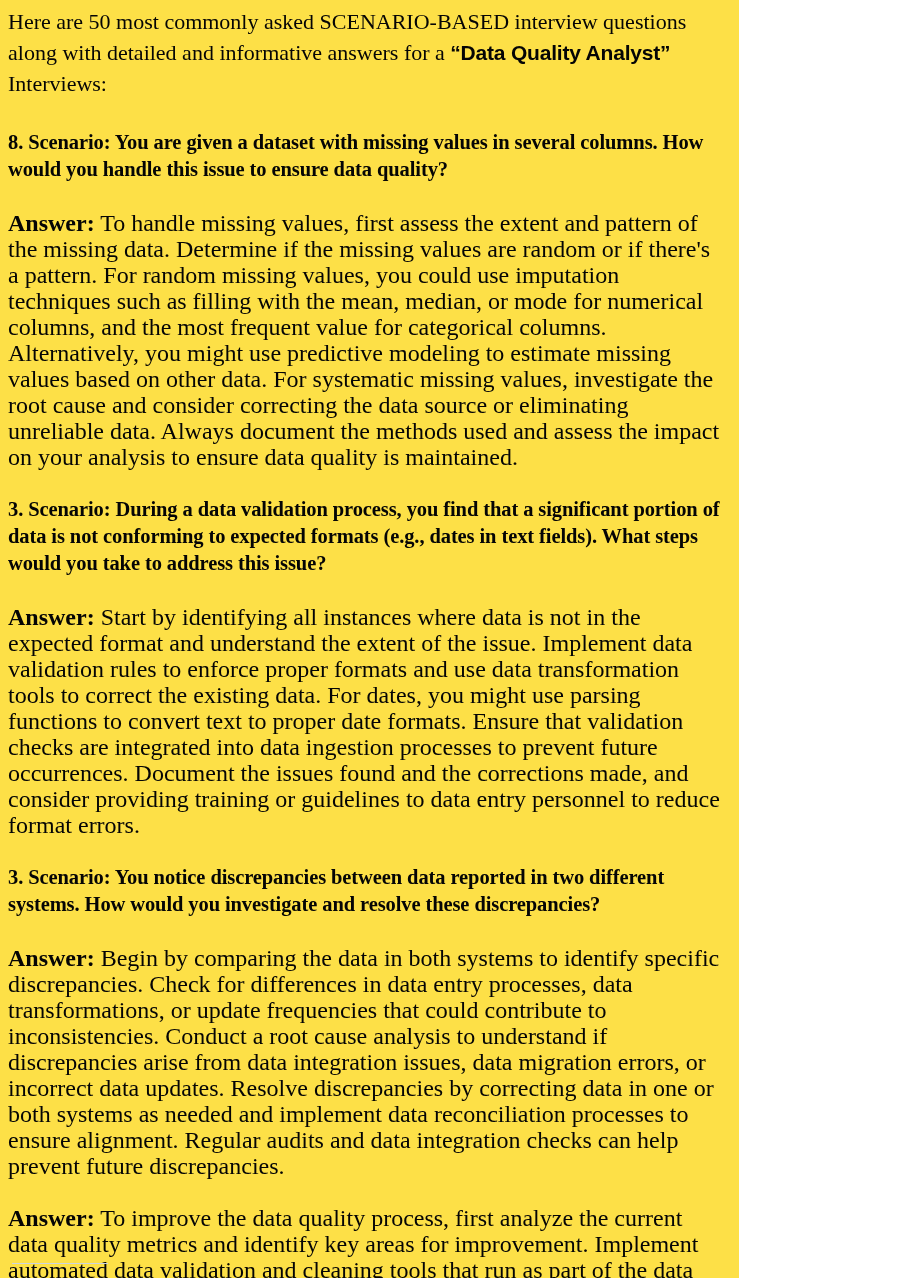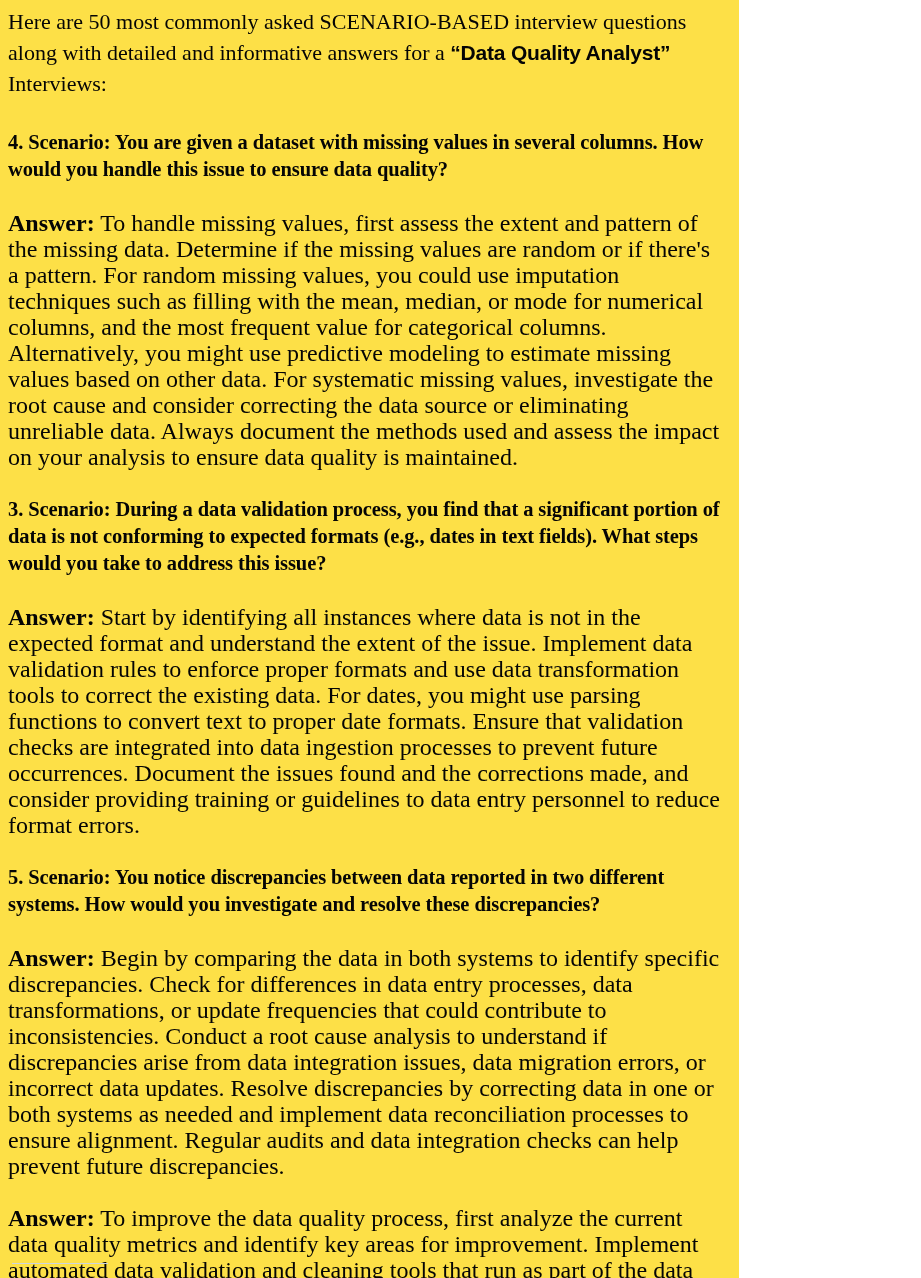--- a/index.html
+++ b/index.html
@@ -59,31 +59,31 @@
   }
 </style>
 </head>
 <body>
 
 <div class="page">
 
   <p class="intro"><span>Here are 50 most commonly asked SCENARIO-BASED interview questions along with detailed and informative answers for a </span><span class="highlight">“Data Quality Analyst”</span><span> Interviews:</span></p>
 
   <div class="qa-block">
-    <p class="question">4. Scenario: You are given a dataset with missing values in several columns. How would you handle this issue to ensure data quality?</p>
+    <p class="question">8. Scenario: You are given a dataset with missing values in several columns. How would you handle this issue to ensure data quality?</p>
     <p class="answer"><span class="answer-label">Answer:</span><span> To handle missing values, first assess the extent and pattern of the missing data. Determine if the missing values are random or if there's a pattern. For random missing values, you could use imputation techniques such as filling with the mean, median, or mode for numerical columns, and the most frequent value for categorical columns. Alternatively, you might use predictive modeling to estimate missing values based on other data. For systematic missing values, investigate the root cause and consider correcting the data source or eliminating unreliable data. Always document the methods used and assess the impact on your analysis to ensure data quality is maintained.</span></p>
   </div>
 
   <div class="qa-block">
     <p class="question">3. Scenario: During a data validation process, you find that a significant portion of data is not conforming to expected formats (e.g., dates in text fields). What steps would you take to address this issue?</p>
     <p class="answer"><span class="answer-label">Answer:</span><span> Start by identifying all instances where data is not in the expected format and understand the extent of the issue. Implement data validation rules to enforce proper formats and use data transformation tools to correct the existing data. For dates, you might use parsing functions to convert text to proper date formats. Ensure that validation checks are integrated into data ingestion processes to prevent future occurrences. Document the issues found and the corrections made, and consider providing training or guidelines to data entry personnel to reduce format errors.</span></p>
   </div>
 
   <div class="qa-block">
-    <p class="question">5. Scenario: You notice discrepancies between data reported in two different systems. How would you investigate and resolve these discrepancies?</p>
+    <p class="question">3. Scenario: You notice discrepancies between data reported in two different systems. How would you investigate and resolve these discrepancies?</p>
     <p class="answer"><span class="answer-label">Answer:</span><span> Begin by comparing the data in both systems to identify specific discrepancies. Check for differences in data entry processes, data transformations, or update frequencies that could contribute to inconsistencies. Conduct a root cause analysis to understand if discrepancies arise from data integration issues, data migration errors, or incorrect data updates. Resolve discrepancies by correcting data in one or both systems as needed and implement data reconciliation processes to ensure alignment. Regular audits and data integration checks can help prevent future discrepancies.</span></p>
   </div>
 
   <div class="qa-block">
     <p class="answer"><span class="answer-label">Answer:</span><span> To improve the data quality process, first analyze the current data quality metrics and identify key areas for improvement. Implement automated data validation and cleaning tools that run as part of the data update process to ensure data accuracy in real-time. Establish clear data entry standards and validation rules to prevent errors during data updates. Regularly review and update data quality procedures, and provide training for data users. Additionally, set up monitoring and reporting mechanisms to track data quality improvements over time.</span></p>
   </div>
 
   <div class="faint-underline"></div>
 
 </div>

